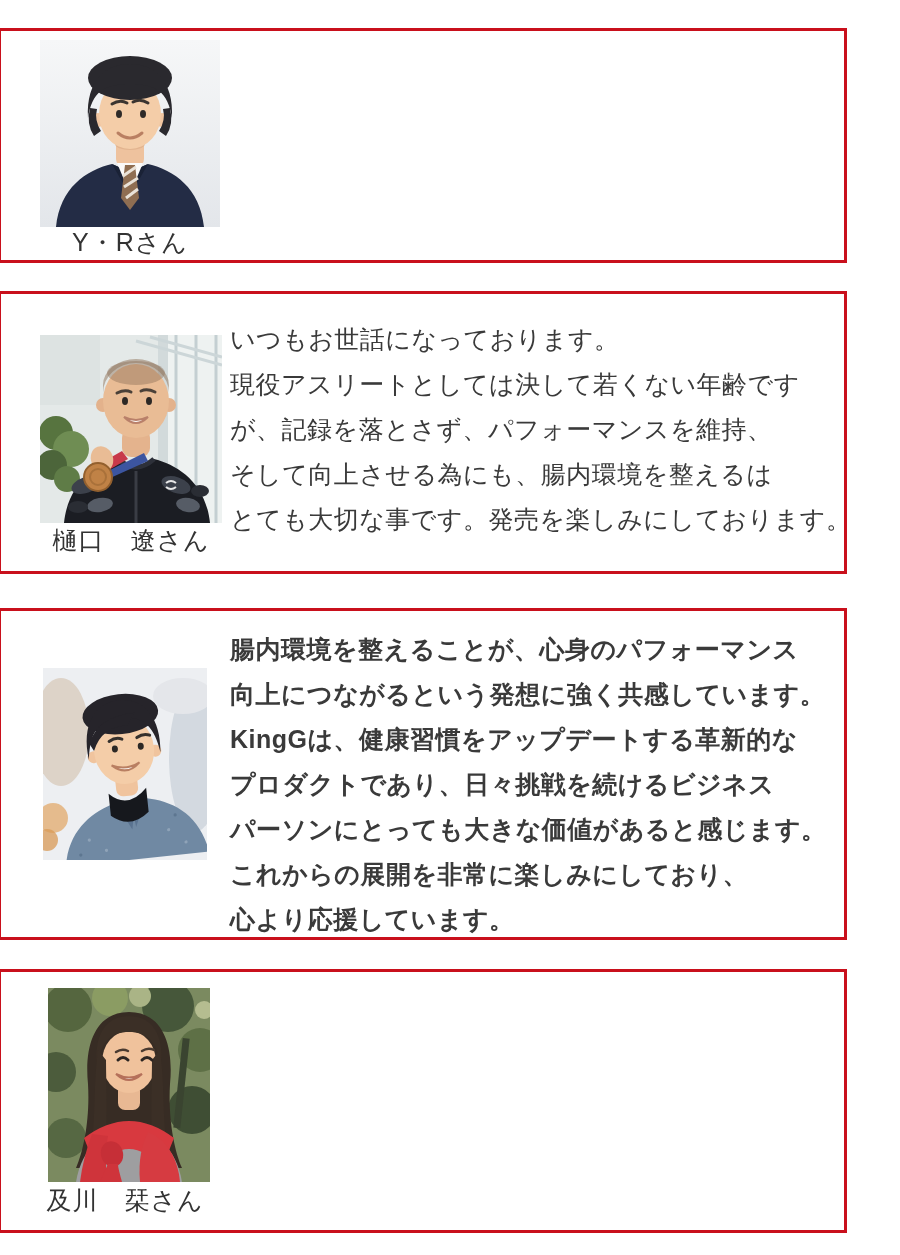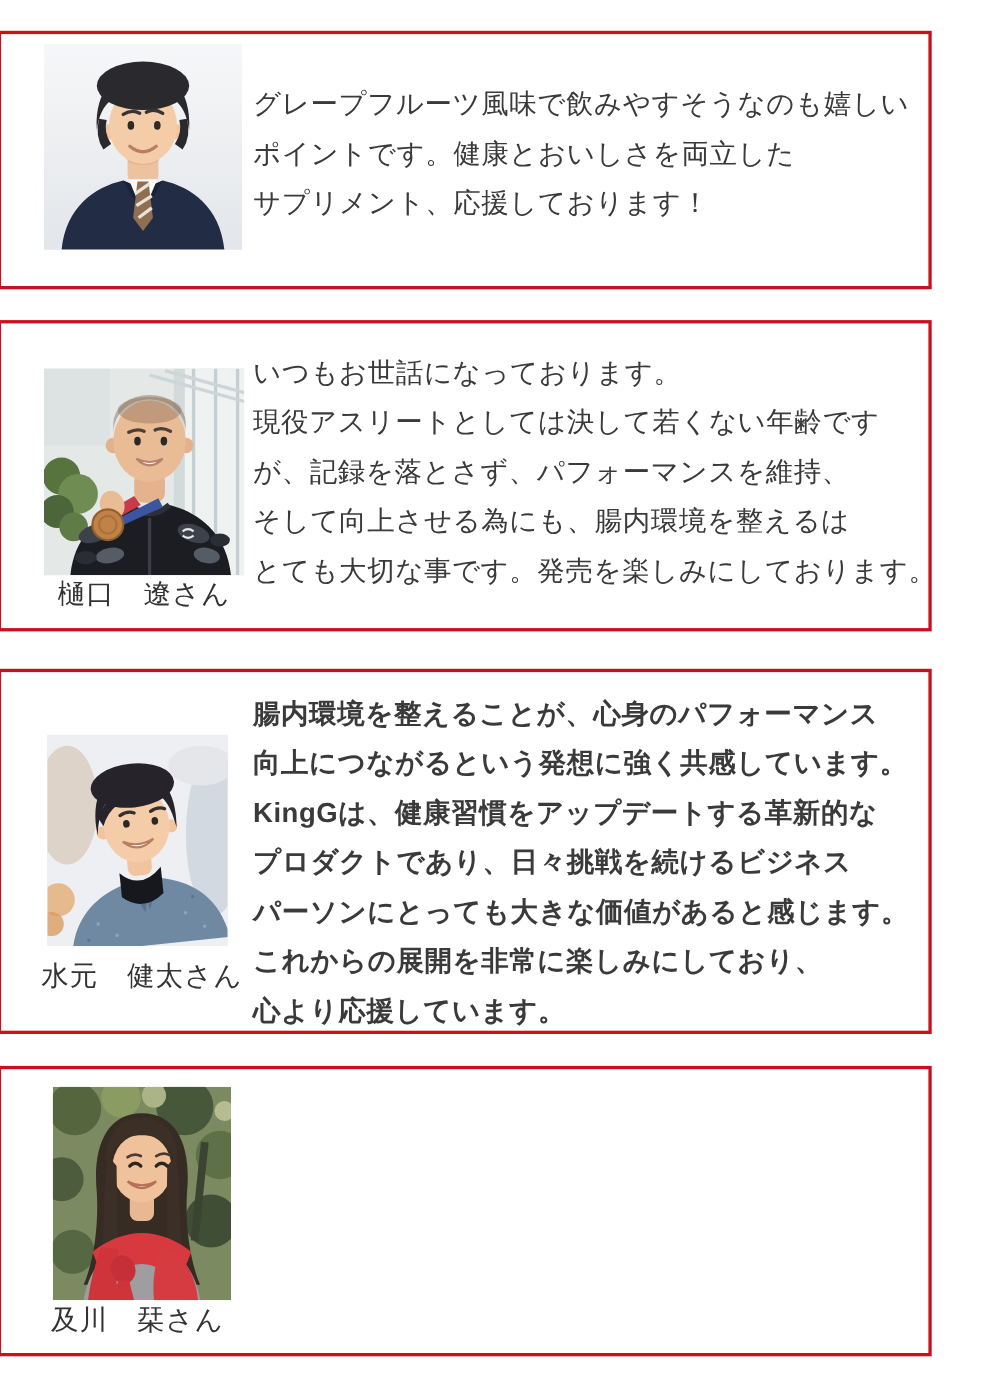--- a/index.html
+++ b/index.html
@@ -78,23 +78,21 @@
 
       <path d="M16,187 C20,148 46,130 72,124 L90,132 L108,124 C134,130 160,148 164,187 Z" fill="#232c45"></path>
       <path d="M72,124 L88,152 L90,132 Z" fill="#1a2236"></path>
       <path d="M108,124 L92,152 L90,132 Z" fill="#1a2236"></path>
       <polygon points="77,123 90,154 103,123" fill="#fafafa"></polygon>
 
       <polygon points="85,125 95,125 99,158 90,170 81,158" fill="#8f6e52"></polygon>
       <path d="M83,136 l13,-9 M84,147 l14,-9 M86,158 l12,-9" stroke="#e9e2d8" stroke-width="3"></path>
     </svg>
   </div>
-  <div class="text">グレープフルーツ風味で飲みやすそうなのも嬉しい
-ポイントです。健康とおいしさを両立した
-サプリメント、応援しております！</div>
+  <div class="name">Y・Rさん</div>
 </div>
 
 <div class="card" id="card2">
   <div class="photo" aria-label="portrait-athlete-holding-medal">
     <svg viewBox="0 0 182 188">
       <rect width="182" height="188" fill="#e4e9e8"></rect>
 
       <rect x="126" y="0" width="56" height="188" fill="#eef2f1"></rect>
       <rect x="118" y="0" width="10" height="188" fill="#d2dadb"></rect>
       <path d="M136,0 V188 M156,0 V188 M176,0 V188" stroke="#c4cfd2" stroke-width="3"></path>
@@ -185,21 +183,20 @@
         <path d="M50,72 Q62,46 98,46 L90,58 Q64,56 54,80 Z" fill="#26242a"></path>
 
         <path d="M70,72 q7,-4 13,-1" stroke="#35302c" stroke-width="3" fill="none" stroke-linecap="round"></path>
         <path d="M98,71 q7,-4 13,-1" stroke="#35302c" stroke-width="3" fill="none" stroke-linecap="round"></path>
         <ellipse cx="75" cy="80" rx="3" ry="3.5" fill="#2c2825"></ellipse>
         <ellipse cx="101" cy="80" rx="3" ry="3.5" fill="#2c2825"></ellipse>
         <path d="M70,96 q14,13 28,0 q-14,7 -28,0 Z" fill="#ffffff" stroke="#b97f62" stroke-width="2"></path>
       </g>
     </svg>
   </div>
-  <div class="name">水元　健太さん</div>
   <div class="text">腸内環境を整えることが、心身のパフォーマンス
 向上につながるという発想に強く共感しています。
 KingGは、健康習慣をアップデートする革新的な
 プロダクトであり、日々挑戦を続けるビジネス
 パーソンにとっても大きな価値があると感じます。
 これからの展開を非常に楽しみにしており、
 心より応援しています。</div>
 </div>
 
 <div class="card" id="card4">

